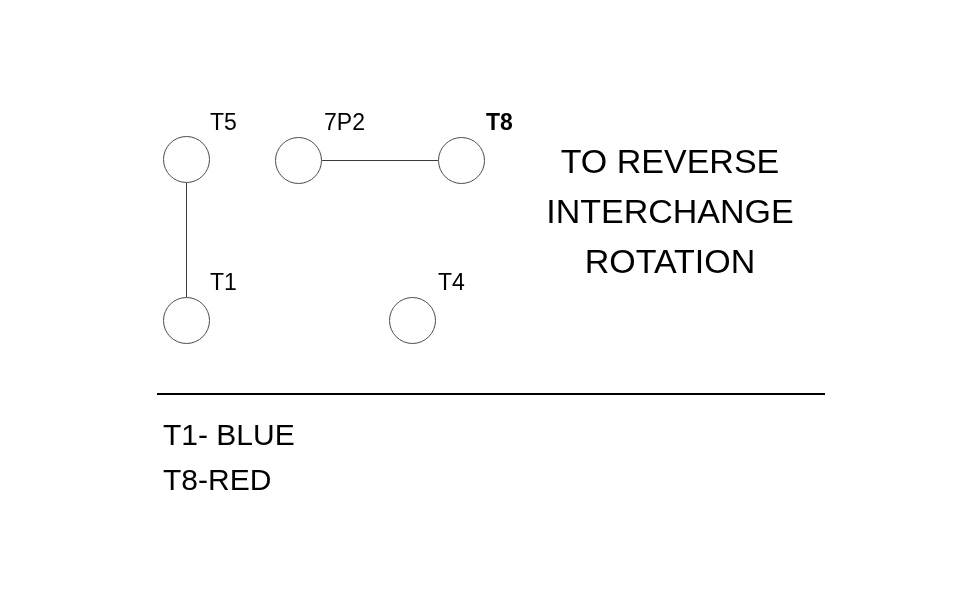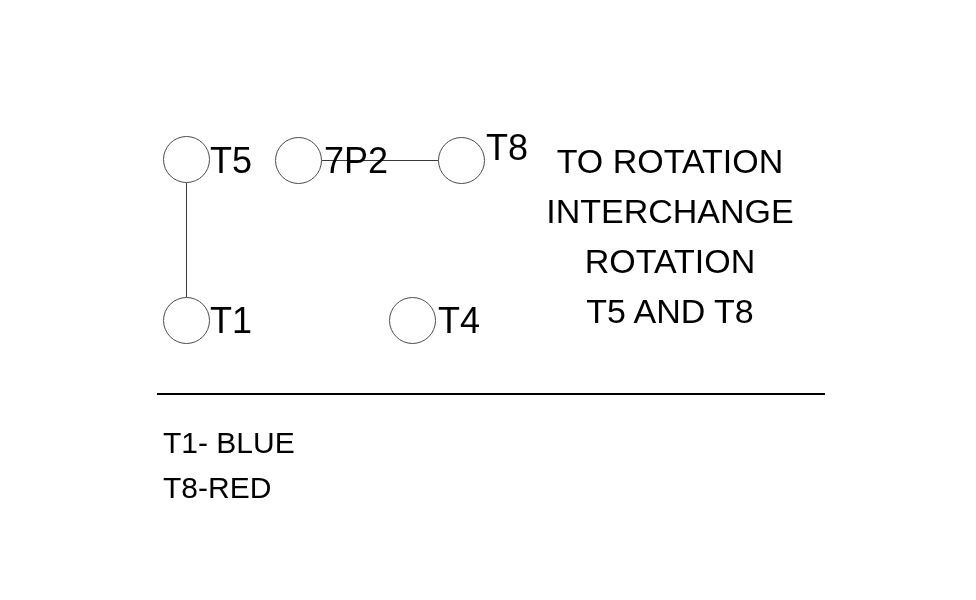--- a/index.html
+++ b/index.html
@@ -20,25 +20,24 @@
     position: absolute;
     box-sizing: border-box;
     width: 47px;
     height: 47px;
     border: 1px solid #4d4d4d;
     border-radius: 50%;
     background: #ffffff;
   }
   .term-label {
     position: absolute;
-    font-size: 36px;
+    font-size: 23px;
     line-height: 1;
     white-space: nowrap;
     color: #000000;
-    margin-top: 32px;
   }
   .connector {
     position: absolute;
     background: #3a3a3a;
   }
   .connector.v { width: 1px; }
   .connector.h { height: 1px; }
   .instruction-block {
     position: absolute;
     left: 518px;
@@ -58,49 +57,48 @@
     height: 2px;
     background: #000000;
   }
   .legend-col {
     position: absolute;
     font-size: 30px;
     line-height: 45px;
     white-space: nowrap;
     color: #000000;
   }
-  .legend-left   { left: 163px; top: 412px; margin-top: 8px; }
+  .legend-left   { left: 163px; top: 412px; }
   .legend-middle { left: 400px; top: 412px; }
   .legend-right  { right: 148px; top: 410px; text-align: right; }
 </style>
 </head>
 <body>
 
 <div class="canvas">
 
   <div class="terminal-circle" style="left:163px; top:136px;"></div>
   <div class="terminal-circle" style="left:275px; top:137px;"></div>
   <div class="terminal-circle" style="left:438px; top:137px;"></div>
   <div class="terminal-circle" style="left:163px; top:297px;"></div>
   <div class="terminal-circle" style="left:389px; top:297px;"></div>
 
   <div class="connector v" style="left:186px; top:183px; height:114px;"></div>
   <div class="connector h" style="left:322px; top:160px; width:116px;"></div>
 
   <div class="term-label" style="left:210px; top:111px;">T5</div>
   <div class="term-label" style="left:324px; top:111px;">7P2</div>
-  <div class="term-label" style="left:486px; top:98px;">T8</div>
+  <div class="term-label" style="left:486px; top:111px;font-weight:bold;">T8</div>
   <div class="term-label" style="left:210px; top:271px;">T1</div>
   <div class="term-label" style="left:438px; top:271px;">T4</div>
 
   <div class="instruction-block">
-    <div>TO ROTATION</div>
+    <div>TO REVERSE</div>
     <div>INTERCHANGE</div>
     <div>ROTATION</div>
-    <div>T5 AND T8</div>
   </div>
 
   <div class="divider"></div>
 
   <div class="legend-col legend-left">
     <div>T1- BLUE</div>
     <div>T8-RED</div>
   </div>
   <div class="legend-col legend-right">
   </div>

